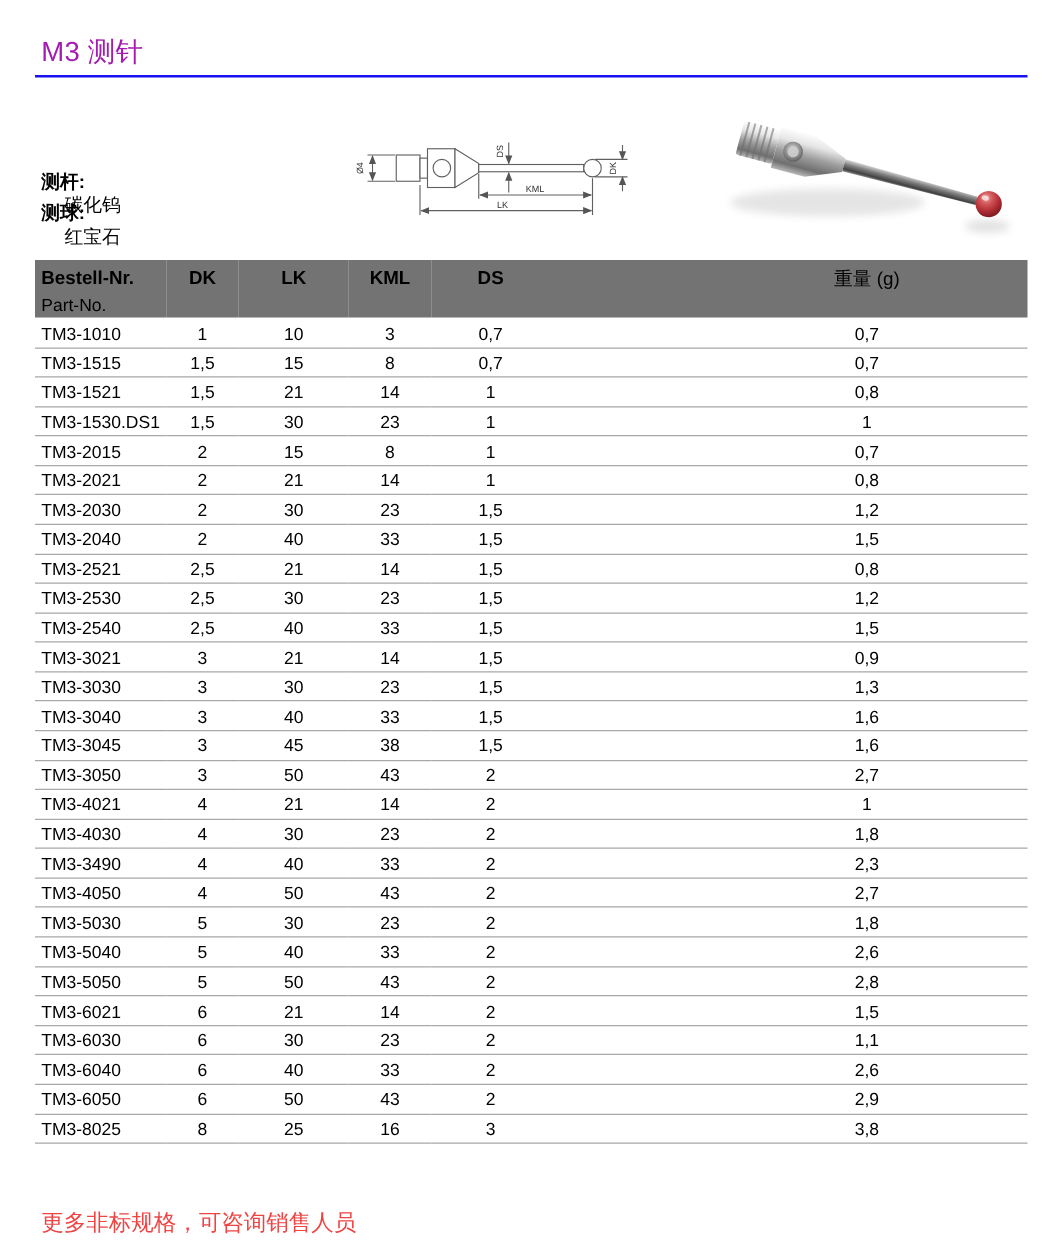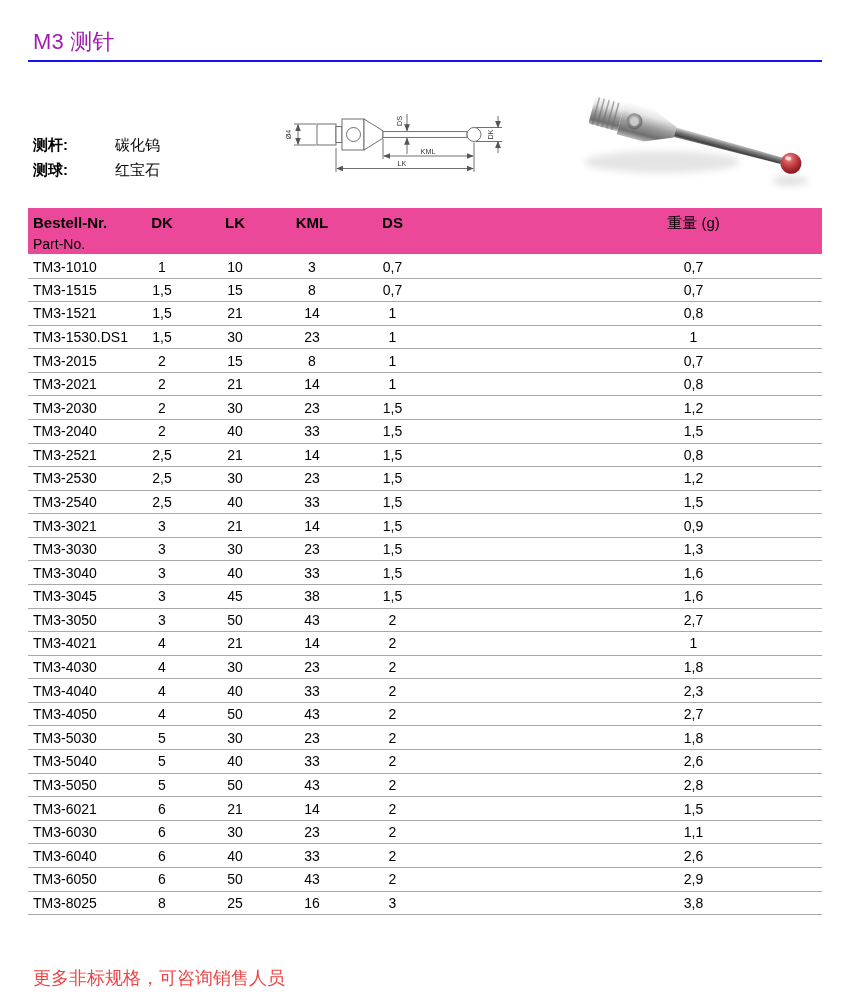--- a/index.html
+++ b/index.html
@@ -23,32 +23,32 @@
     position: absolute; left: 28px; top: 60px;
     width: 794px; height: 2px; background: #1712ef;
   }
 
   
   .tech-drawing { position: absolute; left: 250px; top: 93px; width: 300px; height: 105px; }
   .product-photo { position: absolute; left: 552px; top: 82px; width: 291px; height: 122px; }
 
   
   .spec-block { position: absolute; left: 33px; top: 136px; font-size: 15px; }
-  .spec-row { display: flex; height: 25px; align-items: flex-start; }
+  .spec-row { display: flex; height: 25px; align-items: center; flex-direction: column; }
   .spec-label { font-weight: 700; width: 82px; }
   .spec-value { font-weight: 400; }
 
   
   .data-table {
     position: absolute; left: 28px; top: 208px; width: 794px;
     border-collapse: collapse; table-layout: fixed;
     font-size: 14px;
   }
   .data-table thead th {
-    background: #ec4899;
+    background: #737373;
     height: 46px;
     vertical-align: top;
     padding-top: 6px;
     font-size: 15px;
     font-weight: 700;
     text-align: center;
   }
   .data-table thead th.col-part { text-align: left; padding-left: 5px; }
   .data-table thead th.col-weight { font-weight: 400; padding-left: 125px; }
   .part-sub { display: block; font-weight: 400; font-size: 14px; margin-top: 5px; }
@@ -352,21 +352,21 @@
         </tr>
         <tr>
           <td>TM3-4030</td>
           <td>4</td>
           <td>30</td>
           <td>23</td>
           <td>2</td>
           <td>1,8</td>
         </tr>
         <tr>
-          <td>TM3-4040</td>
+          <td>TM3-3490</td>
           <td>4</td>
           <td>40</td>
           <td>33</td>
           <td>2</td>
           <td>2,3</td>
         </tr>
         <tr>
           <td>TM3-4050</td>
           <td>4</td>
           <td>50</td>

